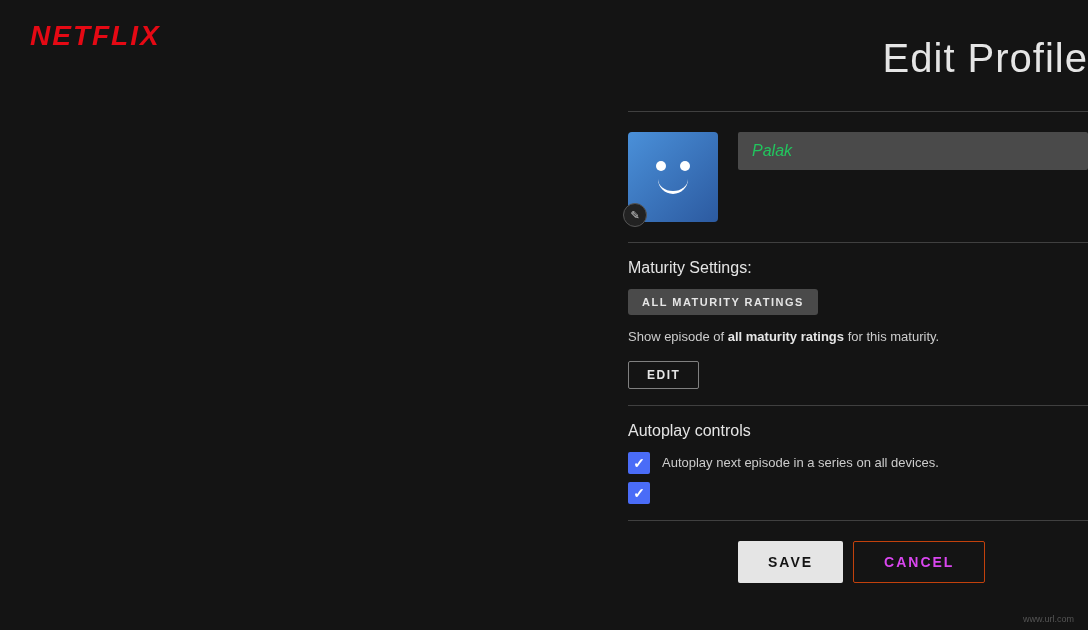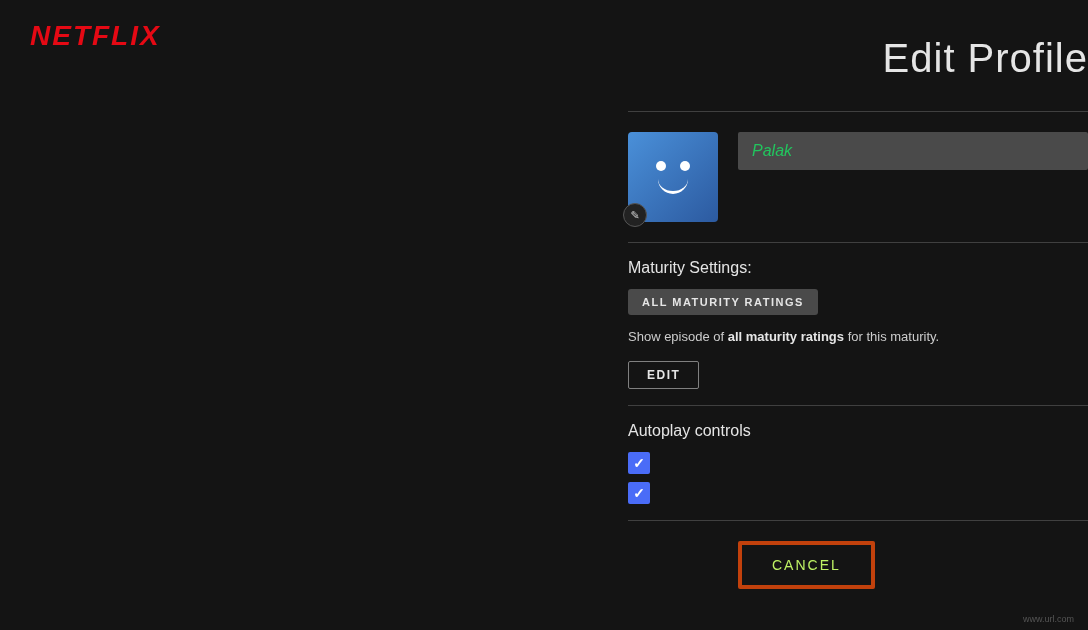--- a/index.html
+++ b/index.html
@@ -291,25 +291,25 @@
       font-size: 14px;
       font-weight: 700;
       letter-spacing: 2px;
       cursor: pointer;
       border-radius: 2px;
       min-width: 100px;
     }
 
     .cancel-btn {
       background: transparent;
-      color: #bef264;
-      border: 4px solid #c2410c;
+      color: #d946ef;
+      border: 1px solid #c2410c;
       padding: 12px 30px;
       font-size: 14px;
-      font-weight: 400;
+      font-weight: 700;
       letter-spacing: 2px;
       cursor: pointer;
       border-radius: 2px;
       min-width: 100px;
     }
 
     
     .watermark {
       position: absolute;
       bottom: 6px;
@@ -366,31 +366,33 @@
 
     <hr class="section-divider">
 
     <div class="autoplay-section">
       <div class="autoplay-title">Autoplay controls</div>
 
       <div class="checkbox-row">
         <div class="checkbox-wrapper">
           <span class="checkmark">✓</span>
         </div>
+        <span class="checkbox-label">Autoplay next episode in a series on all devices.</span>
       </div>
 
       <div class="checkbox-row">
         <div class="checkbox-wrapper">
           <span class="checkmark">✓</span>
         </div>
       </div>
     </div>
 
     <hr class="bottom-divider">
 
     <div class="action-buttons">
+      <button class="save-btn">SAVE</button>
       <button class="cancel-btn">CANCEL</button>
     </div>
 
   </div>
 </div>
 
 <div class="watermark">www.url.com</div>
 
 </body></html>

